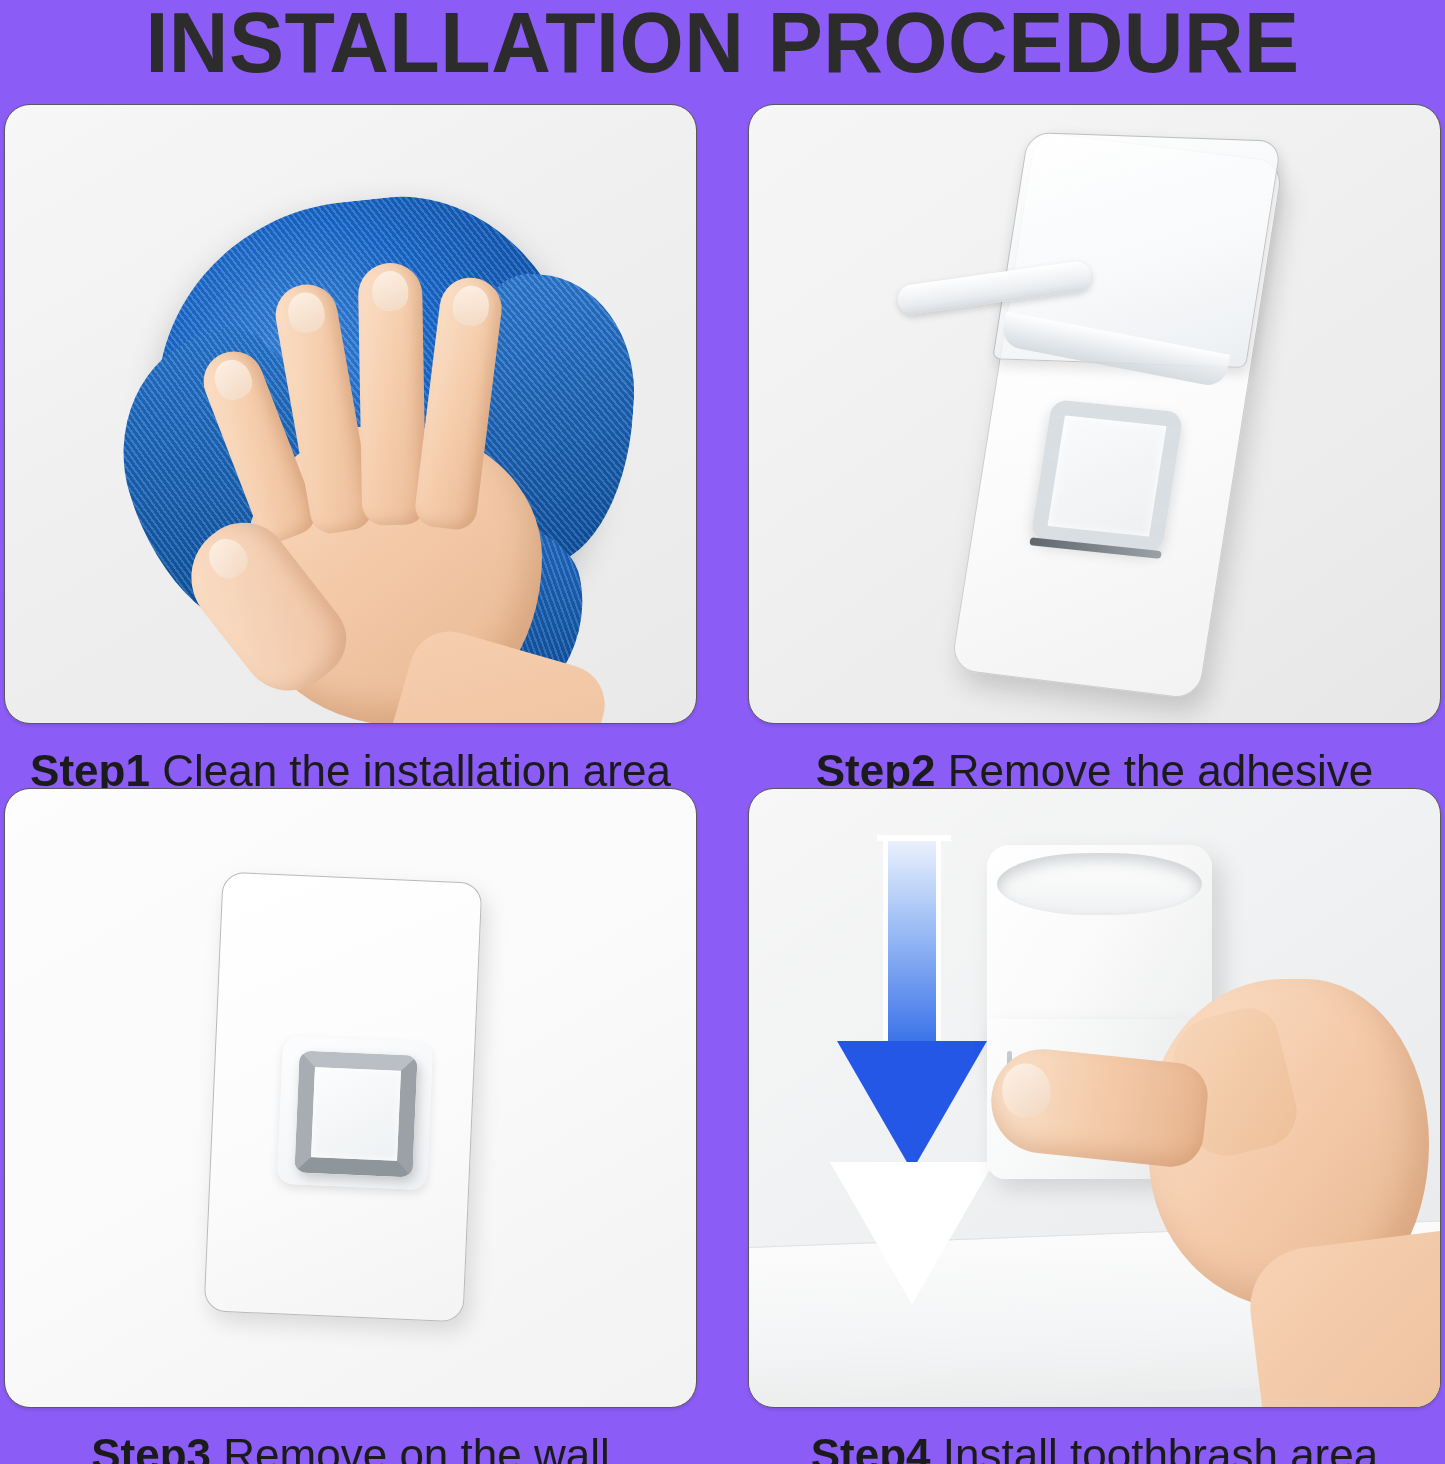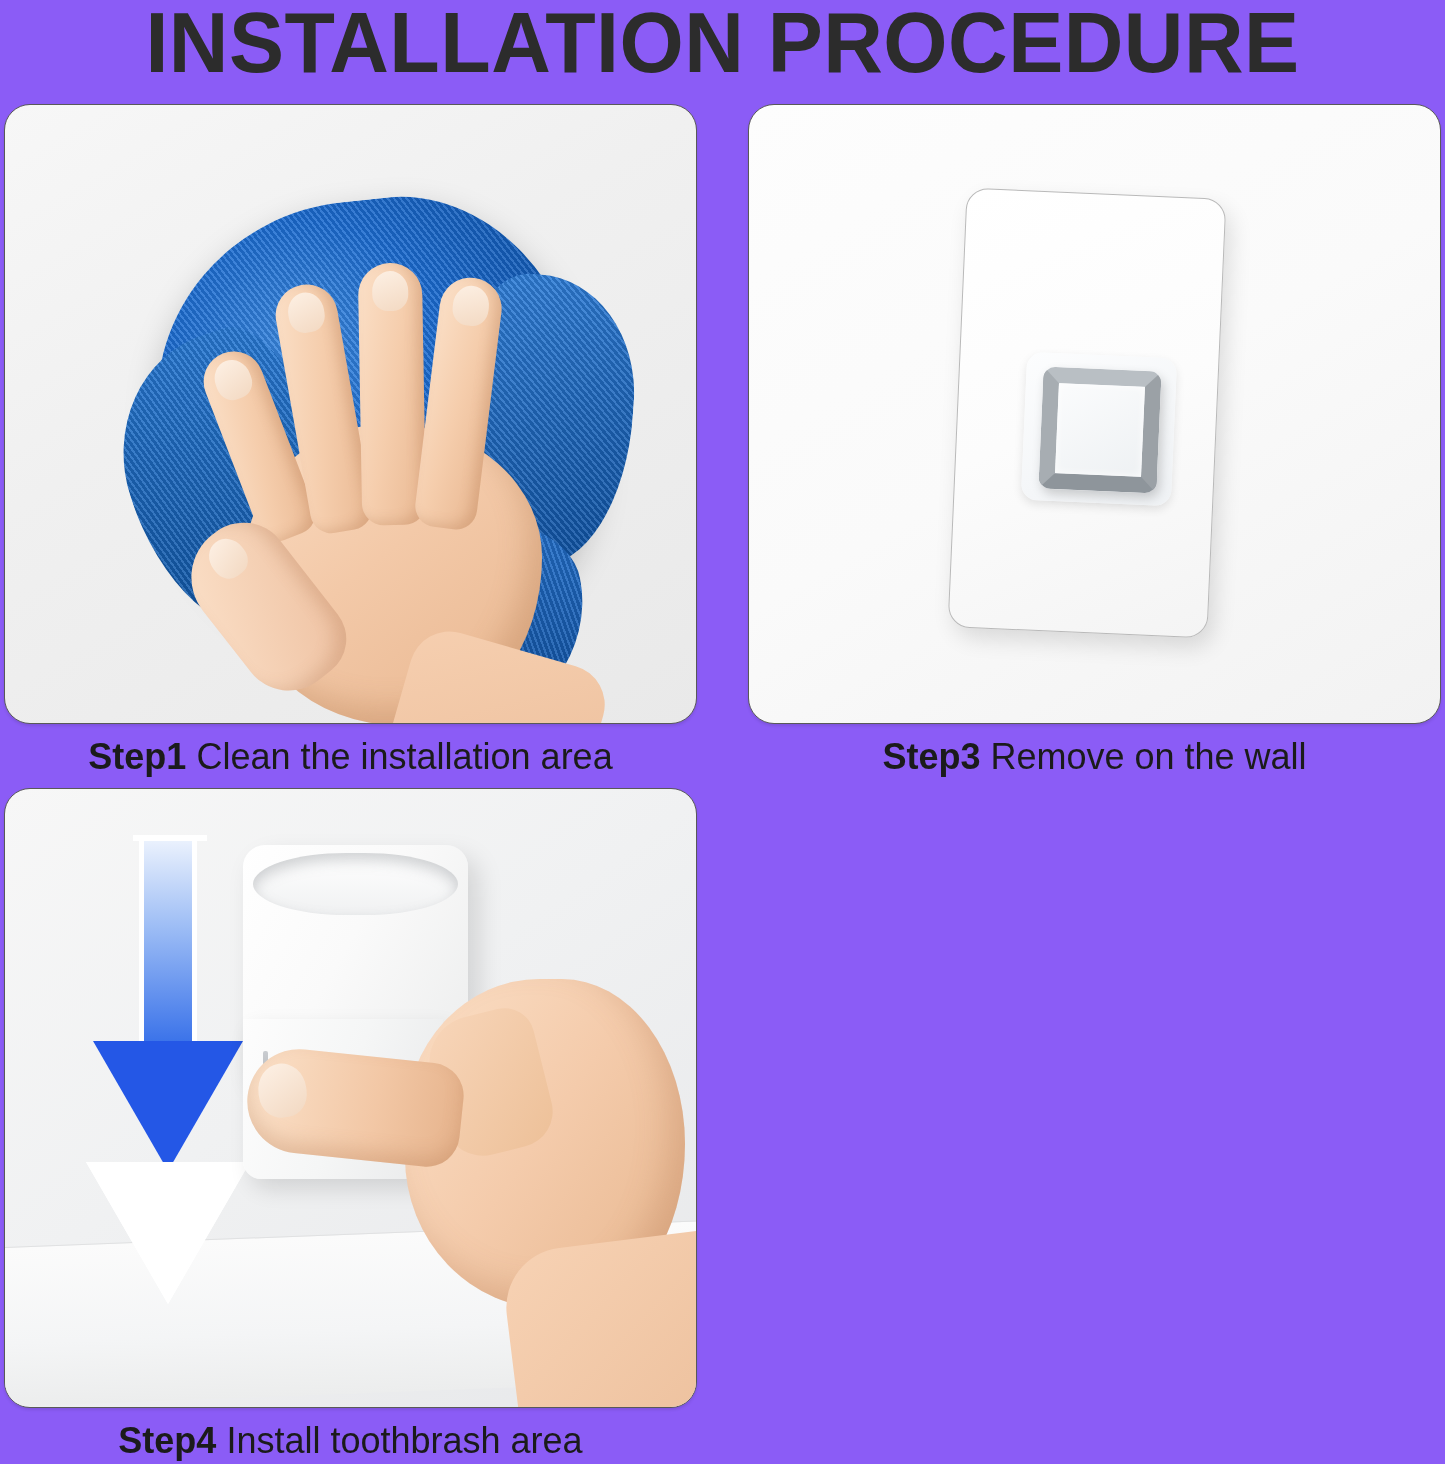--- a/index.html
+++ b/index.html
@@ -61,24 +61,24 @@
     border: 1.6px solid #595959;
     border-radius: 26px;
     overflow: hidden;
     background: linear-gradient(145deg, #f3f3f3 0%, #eaeaea 45%, #e6e6e6 100%);
     box-shadow: 0 2px 3px rgba(0,0,0,0.10);
   }
 
   .caption {
     position: absolute;
     left: 0;
-    top: 628px;
+    top: 642px;
     width: 100%;
     text-align: center;
-    font-size: 36px;
+    font-size: 44px;
     line-height: 50px;
     color: #1b1b1b;
     font-weight: 400;
     white-space: nowrap;
   }
   .caption .step-label { font-weight: 700; }
 
   
   .p1 { background: linear-gradient(150deg,#f7f7f7 0%, #f0f0f0 40%, #e9e9e9 100%); }
 
@@ -420,20 +420,33 @@
             </div>
           <div class="wrist1"></div>
         </div>
       </div>
       <div class="caption">
         <span class="step-label">Step1</span> 
         <span>Clean the installation area</span>
       </div>
     </div>
 
+    <div class="cell">
+      <div class="panel p2">
+        <div class="pad2"></div>
+        <div class="bracket2"></div>
+        <div class="film2"></div>
+        <div class="film-curl2"></div>
+        <div class="film-lip2"></div>
+      </div>
+      <div class="caption">
+        <span class="step-label">Step2</span> 
+        <span>Remove the adhesive</span>
+      </div>
+    </div>
 
     <div class="cell">
       <div class="panel p3">
         <div class="pad3"></div>
         <div class="bracket3-plate"></div>
         <div class="bracket3"></div>
       </div>
       <div class="caption">
         <span class="step-label">Step3</span> 
         <span>Remove on the wall</span>

